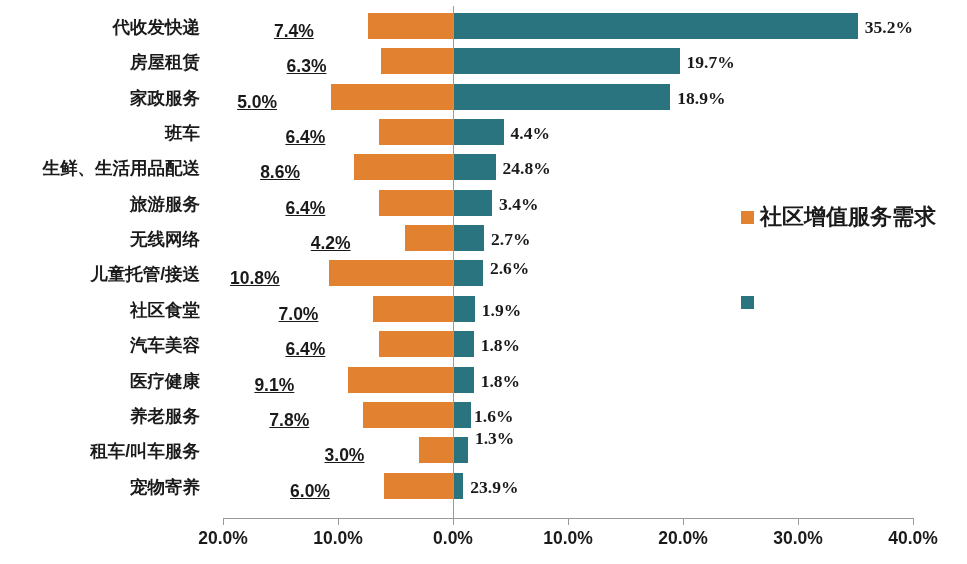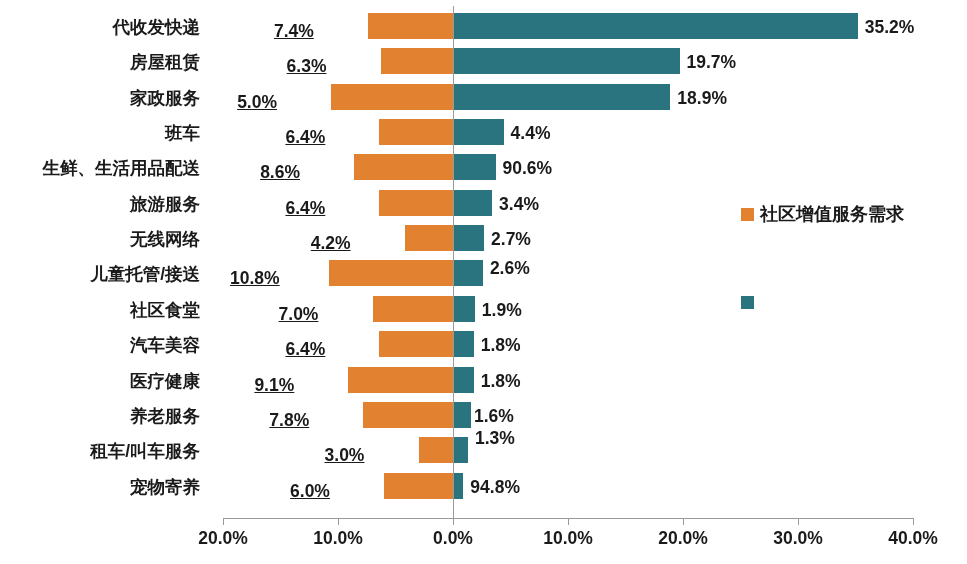--- a/index.html
+++ b/index.html
@@ -56,21 +56,21 @@
 
   
   .val {
     position: absolute;
     font-size: 17.5px;
     font-weight: bold;
     color: #1a1a1a;
     white-space: nowrap;
   }
   .val-left  { text-align: center; text-decoration: underline; }
-  .val-right { text-align: right; }
+  .val-right { text-align: right; font-family: Liberation Serif, serif; }
 
   
   .axis-line {
     position: absolute;
     left: 224px;
     top: 518px;
     width: 690px;
     height: 0;
     border-top: 1.4px solid #9a9a9a;
   }
@@ -106,21 +106,21 @@
     align-items: center;
     white-space: nowrap;
   }
   .legend-swatch {
     width: 13px;
     height: 13px;
     margin-right: 6px;
     flex: 0 0 auto;
   }
   .legend-text {
-    font-size: 18px;
+    font-size: 22px;
     font-weight: bold;
     color: #1a1a1a;
   }
 </style>
 </head>
 <body>
 
 <div id="chart-root">
   <div class="plot-area">
     <div id="rows-host">
@@ -141,21 +141,21 @@
         <div class="val val-right" style="left: 677.35px; top: 87.7px;">18.9%</div>
         <div class="cat-label" style="top: 121.05px;">班车</div>
         <div class="bar bar-left" style="left: 379.4px; top: 119.05px; width: 73.6px; background: rgb(226, 129, 47);"></div>
         <div class="val val-left" style="width: 140px; left: 235.4px; top: 127.05px;">6.4%</div>
         <div class="bar bar-right" style="left: 453px; top: 119.05px; width: 50.6px; background: rgb(42, 116, 128);"></div>
         <div class="val val-right" style="left: 510.6px; top: 123.05px;">4.4%</div>
         <div class="cat-label" style="top: 156.4px;">生鲜、生活用品配送</div>
         <div class="bar bar-left" style="left: 354.1px; top: 154.4px; width: 98.9px; background: rgb(226, 129, 47);"></div>
         <div class="val val-left" style="width: 140px; left: 210.1px; top: 162.4px;">8.6%</div>
         <div class="bar bar-right" style="left: 453px; top: 154.4px; width: 42.55px; background: rgb(42, 116, 128);"></div>
-        <div class="val val-right" style="left: 502.55px; top: 158.4px;">90.6%</div>
+        <div class="val val-right" style="left: 502.55px; top: 158.4px;">24.8%</div>
         <div class="cat-label" style="top: 191.75px;">旅游服务</div>
         <div class="bar bar-left" style="left: 379.4px; top: 189.75px; width: 73.6px; background: rgb(226, 129, 47);"></div>
         <div class="val val-left" style="width: 140px; left: 235.4px; top: 197.75px;">6.4%</div>
         <div class="bar bar-right" style="left: 453px; top: 189.75px; width: 39.1px; background: rgb(42, 116, 128);"></div>
         <div class="val val-right" style="left: 499.1px; top: 193.75px;">3.4%</div>
         <div class="cat-label" style="top: 227.1px;">无线网络</div>
         <div class="bar bar-left" style="left: 404.7px; top: 225.1px; width: 48.3px; background: rgb(226, 129, 47);"></div>
         <div class="val val-left" style="width: 140px; left: 260.7px; top: 233.1px;">4.2%</div>
         <div class="bar bar-right" style="left: 453px; top: 225.1px; width: 31.05px; background: rgb(42, 116, 128);"></div>
         <div class="val val-right" style="left: 491.05px; top: 229.1px;">2.7%</div>
@@ -186,21 +186,21 @@
         <div class="val val-right" style="left: 474px; top: 405.85px;">1.6%</div>
         <div class="cat-label" style="top: 439.2px;">租车/叫车服务</div>
         <div class="bar bar-left" style="left: 418.5px; top: 437.2px; width: 34.5px; background: rgb(226, 129, 47);"></div>
         <div class="val val-left" style="width: 140px; left: 274.5px; top: 445.2px;">3.0%</div>
         <div class="bar bar-right" style="left: 453px; top: 437.2px; width: 14.95px; background: rgb(42, 116, 128);"></div>
         <div class="val val-right" style="left: 474.95px; top: 428px;">1.3%</div>
         <div class="cat-label" style="top: 474.55px;">宠物寄养</div>
         <div class="bar bar-left" style="left: 384px; top: 472.55px; width: 69px; background: rgb(226, 129, 47);"></div>
         <div class="val val-left" style="width: 140px; left: 240px; top: 480.55px;">6.0%</div>
         <div class="bar bar-right" style="left: 453px; top: 472.55px; width: 10.35px; background: rgb(42, 116, 128);"></div>
-        <div class="val val-right" style="left: 470.35px; top: 476.55px;">94.8%</div>
+        <div class="val val-right" style="left: 470.35px; top: 476.55px;">23.9%</div>
       </div>
     <div class="zero-line" id="zero-line" style="left: 453px;"></div>
     <div class="axis-line"></div>
     <div id="ticks-host">
         <div class="tick" style="left: 223px;"></div>
         <div class="tick-label" style="left: 223px;">20.0%</div>
         <div class="tick" style="left: 338px;"></div>
         <div class="tick-label" style="left: 338px;">10.0%</div>
         <div class="tick" style="left: 453px;"></div>
         <div class="tick-label" style="left: 453px;">0.0%</div>

